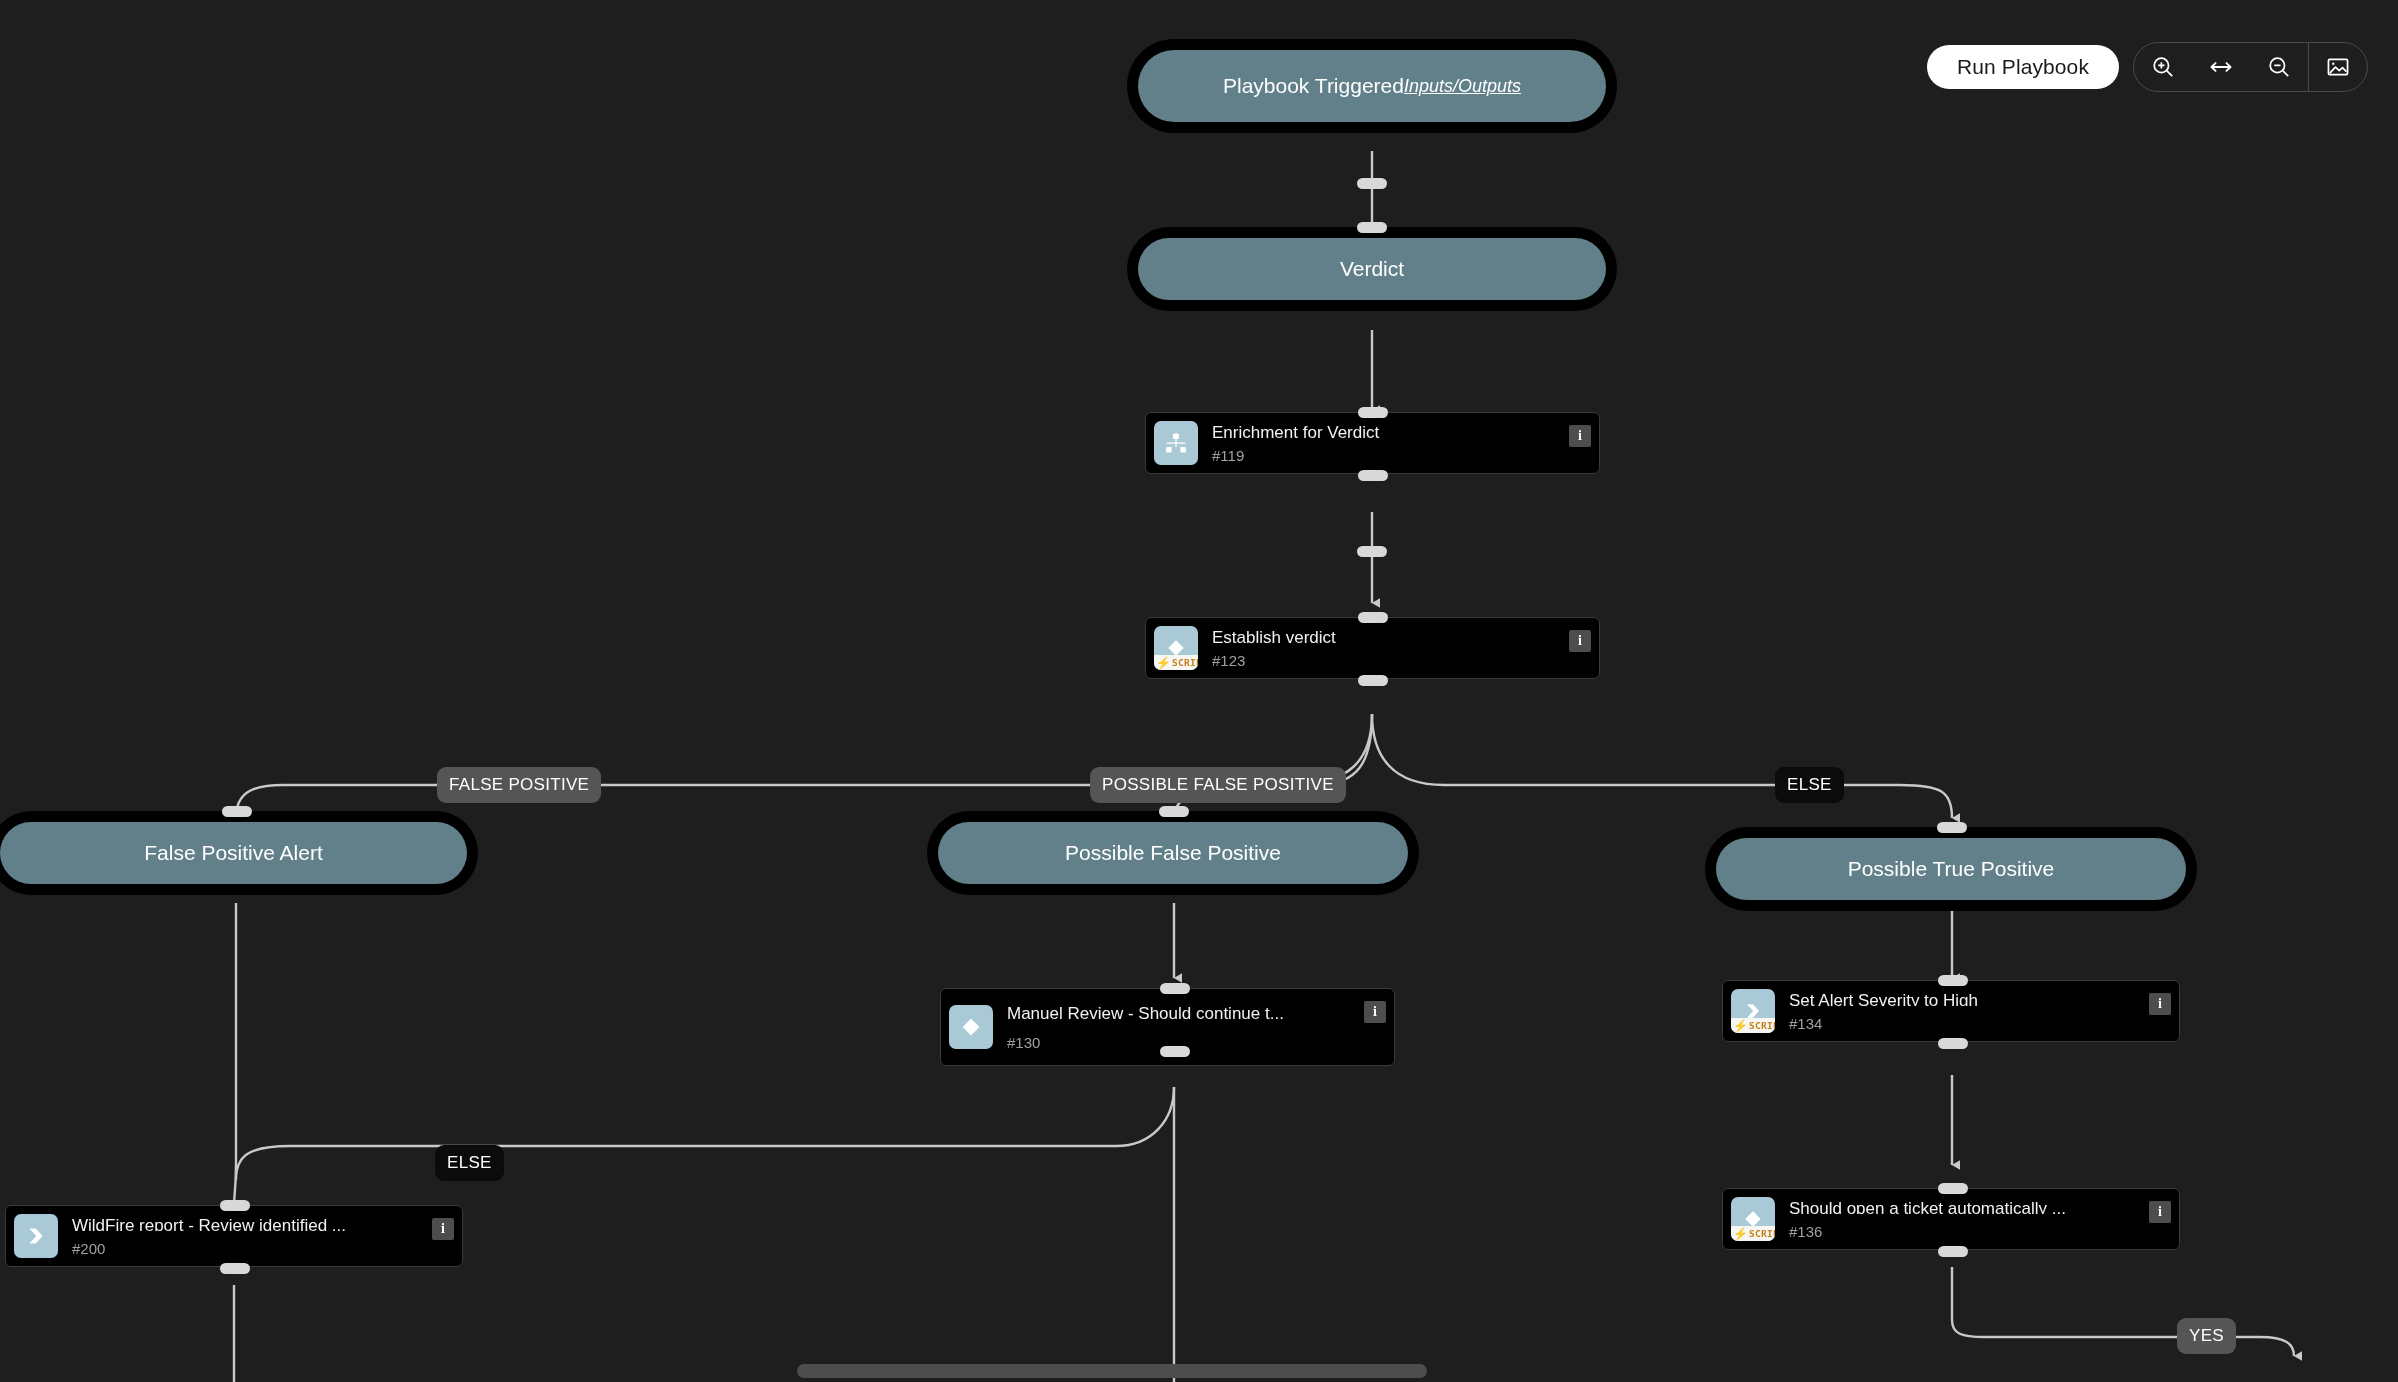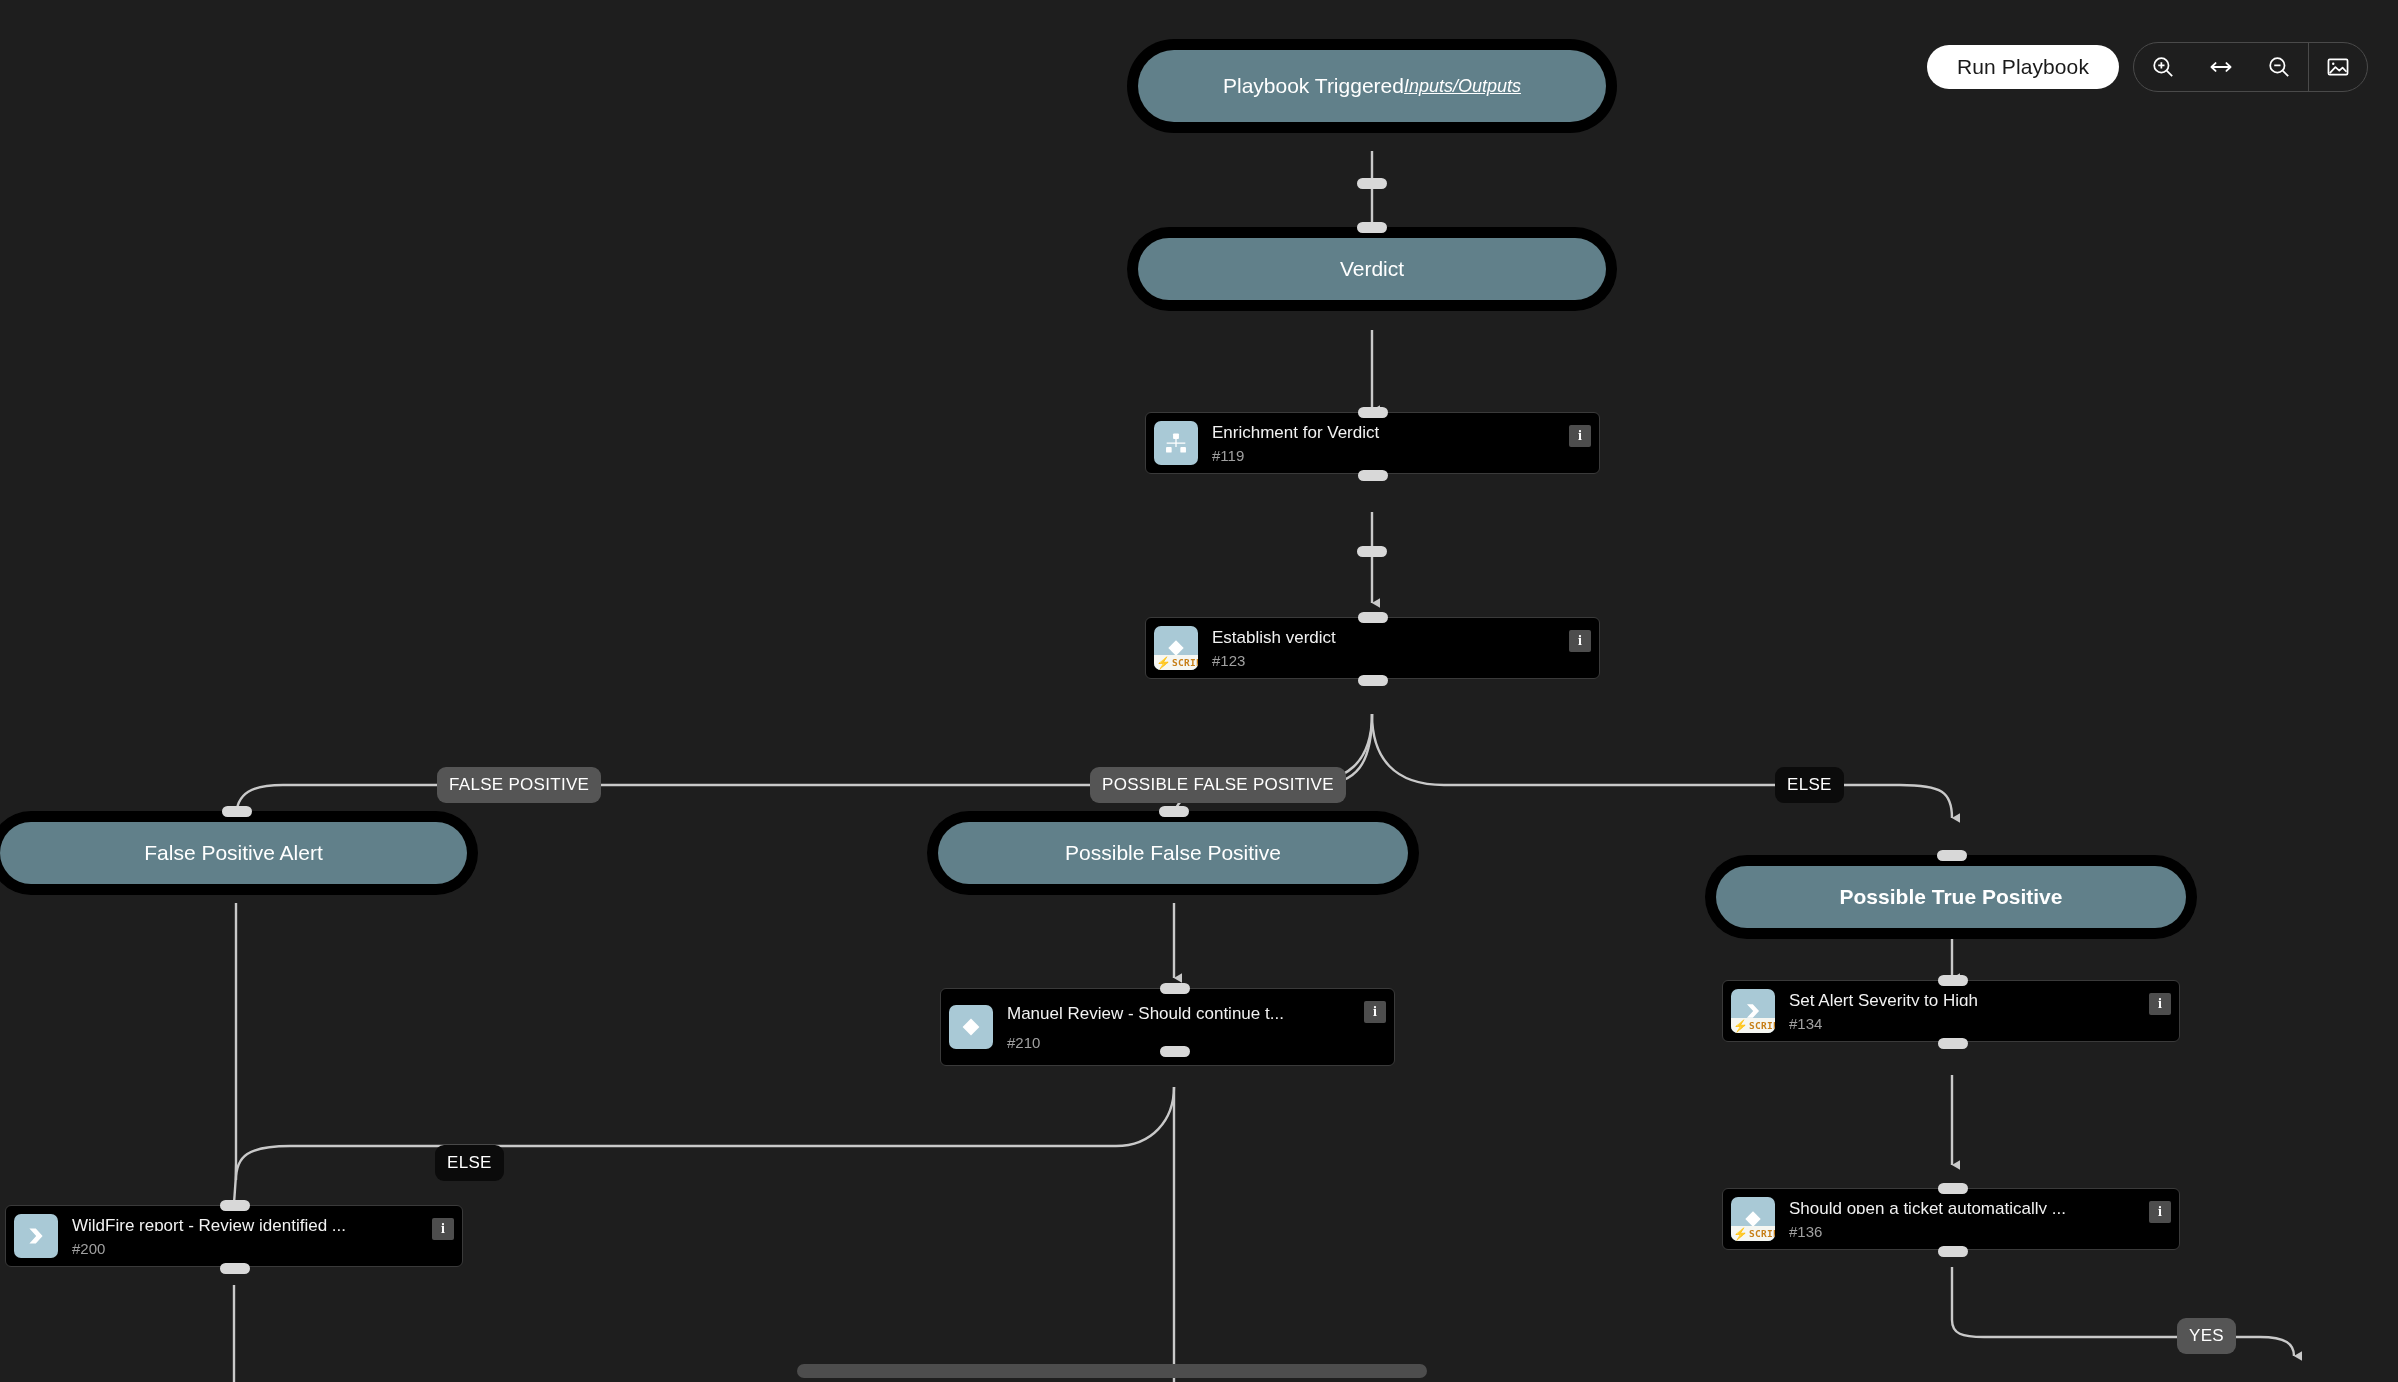--- a/index.html
+++ b/index.html
@@ -223,21 +223,21 @@
   <div class="section-node" style="left:928px; top:812px; width:490px;">
     <div class="handle" style="left:231px; top:-6px;"></div>
     <div class="ring">
       <div class="body" style="height:62px;">
         <div class="title">Possible False Positive</div>
       </div>
     </div>
 
   </div>
 
-  <div class="section-node" style="left:1706px; top:856px; width:490px;font-weight:bold;">
+  <div class="section-node" style="left:1706px; top:828px; width:490px;">
     <div class="handle" style="left:231px; top:-6px;"></div>
     <div class="ring">
       <div class="body" style="height:62px;">
         <div class="title">Possible True Positive</div>
       </div>
     </div>
 
   </div>
 
   <div class="task-node" style="left:1145px; top:412px; width:455px; height:62px;">
@@ -284,21 +284,21 @@
   <div class="task-node" style="left:940px; top:988px; width:455px; height:78px;">
     <div class="task-icon">
       <span class="glyph">
         <svg width="24" height="24" viewBox="0 0 24 24" fill="#ffffff">
             <path d="M12,3.6 L20.4,12 L12,20.4 L3.6,12 Z"></path>
           </svg>
       </span>
     </div>
     <div class="task-text">
       <div class="task-title">Manuel Review - Should continue t...</div>
-      <div class="task-id">#210</div>
+      <div class="task-id">#130</div>
     </div>
     <div class="info-btn">i</div>
     <div class="handle" style="left:219px; top:-6px;"></div>
     <div class="handle" style="left:219px; top:57px;"></div>
   </div>
 
   <div class="task-node" style="left:1722px; top:980px; width:458px; height:62px;">
     <div class="task-icon scripted">
       <span class="glyph">
         <svg width="24" height="22" viewBox="0 0 24 24" fill="#ffffff">

